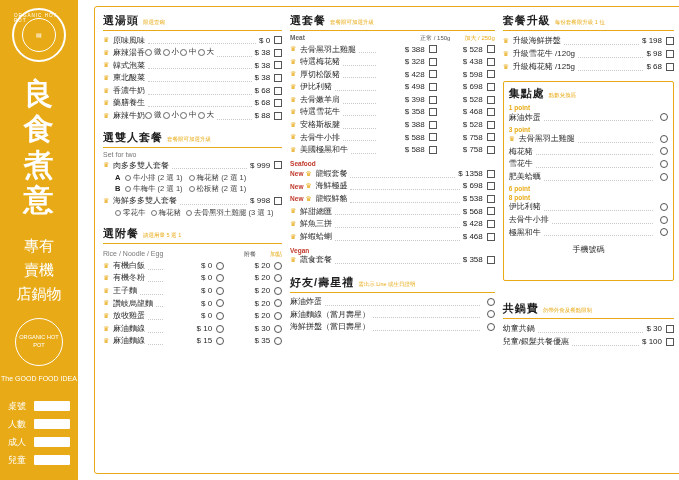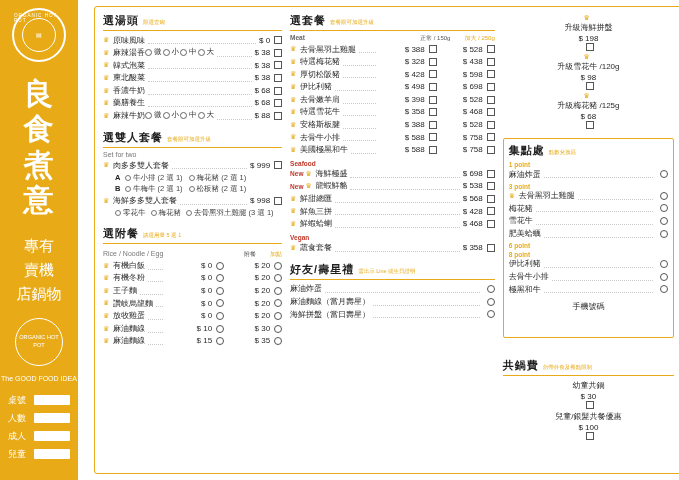--- a/index.html
+++ b/index.html
@@ -44,21 +44,21 @@
   }
   .hotpot-badge {
     margin-top:12px; width:48px; height:48px; border-radius:50%;
     border:1.5px solid #fff; color:#fff; font-size:5.6px; text-align:center;
     display:flex; align-items:center; justify-content:center; line-height:1.35;
     padding:2px;
   }
   .good-food {
     margin-top:8px; color:#fff; font-size:7px; text-align:center; line-height:1.45;
   }
-  .count-rows { margin-top:10px; width:62px; }
+  .count-rows { margin-top:16px; width:62px; }
   .count-row { display:flex; align-items:center; margin-bottom:5px; }
   .count-row .lbl { color:#fff; font-size:9px; width:26px; }
   .count-row .box { flex:1; height:10px; background:#fff; border-radius:1px; }
 
   
   .sheet {
     position:absolute; left:94px; top:6px; width:589px; height:468px;
     border:1.5px solid #e8ab17; border-radius:3px;
     padding:6px 8px;
   }
@@ -96,21 +96,21 @@
   .box-sec {
     border:1.2px solid #e8ab17; border-radius:2px; padding:4px 5px; margin-bottom:20px;
   }
   .box-head { display:flex; align-items:baseline; gap:4px; margin-bottom:3px; }
   .pt-label { font-size:6.5px; color:#e8ab17; font-weight:bold; margin:2px 0 0;}
   .phone-line { margin-top:5px; font-size:8px; display:flex; align-items:center;flex-direction:column; }
   .phone-line .ul { flex:1; border-bottom:1px solid #bbb; margin-left:4px; height:10px;}
   .sel-line { display:flex; align-items:center; font-size:7.5px; margin:1px 0 1px 12px; color:#444;}
   .sel-line .k { width:10px; color:#222; font-weight:bold;}
   .mini-o { width:6px;height:6px;border:1px solid #777;border-radius:50%;display:inline-block;margin-right:2px;}
-  .up-row { display:flex; align-items:center; font-size:8px; padding:1px 0;flex-direction:column;}
+  .up-row { display:flex; align-items:center; font-size:8px; padding:1px 0;}
 </style>
 </head>
 <body>
 
 <div class="page">
 
   <div class="brandbar">
     <div class="logo-circle">
       <div class="logo-arc">ORGANIC  HOT POT</div>
       <div class="inner">▤</div>
@@ -460,20 +460,28 @@
             <span class="chk"></span>
             <span class="p2">$ 758</span>
             <span class="chk"></span>
           </div>
 
           <div class="leftlab" style="color:#c0392b;margin-top:4px;">Seafood</div>
 
           <div class="row">
             <span class="tag-new">New</span>
             <span class="crown">♛</span>
+            <span class="nm">龍蝦套餐</span>
+            <span class="dots"></span>
+            <span class="pr">$ 1358</span>
+            <span class="chk"></span>
+          </div>
+          <div class="row">
+            <span class="tag-new">New</span>
+            <span class="crown">♛</span>
             <span class="nm">海鮮極盛</span>
             <span class="dots"></span>
             <span class="pr">$ 698</span>
             <span class="chk"></span>
           </div>
           <div class="row">
             <span class="tag-new">New</span>
             <span class="crown">♛</span>
             <span class="nm">龍蝦鮮貉</span>
             <span class="dots"></span>
@@ -531,20 +539,24 @@
             <span class="nm">海鮮拼盤（當日壽星）</span>
             <span class="dots"></span>
             <span class="circ"></span>
           </div>
         </div>
       </div>
 
       <div class="col col3">
 
         <div class="sec">
+          <div class="sec-head">
+            <span class="sec-title">套餐升級</span>
+            <span class="sec-note">每份套餐限升級 1 位</span>
+          </div>
           <div class="up-row">
             <span class="crown">♛</span>
             <span class="nm">升級海鮮拼盤</span>
             <span class="dots"></span>
             <span class="pr">$ 198</span>
             <span class="chk"></span>
           </div>
           <div class="up-row">
             <span class="crown">♛</span>
             <span class="nm">升級雪花牛 /120g</span>

